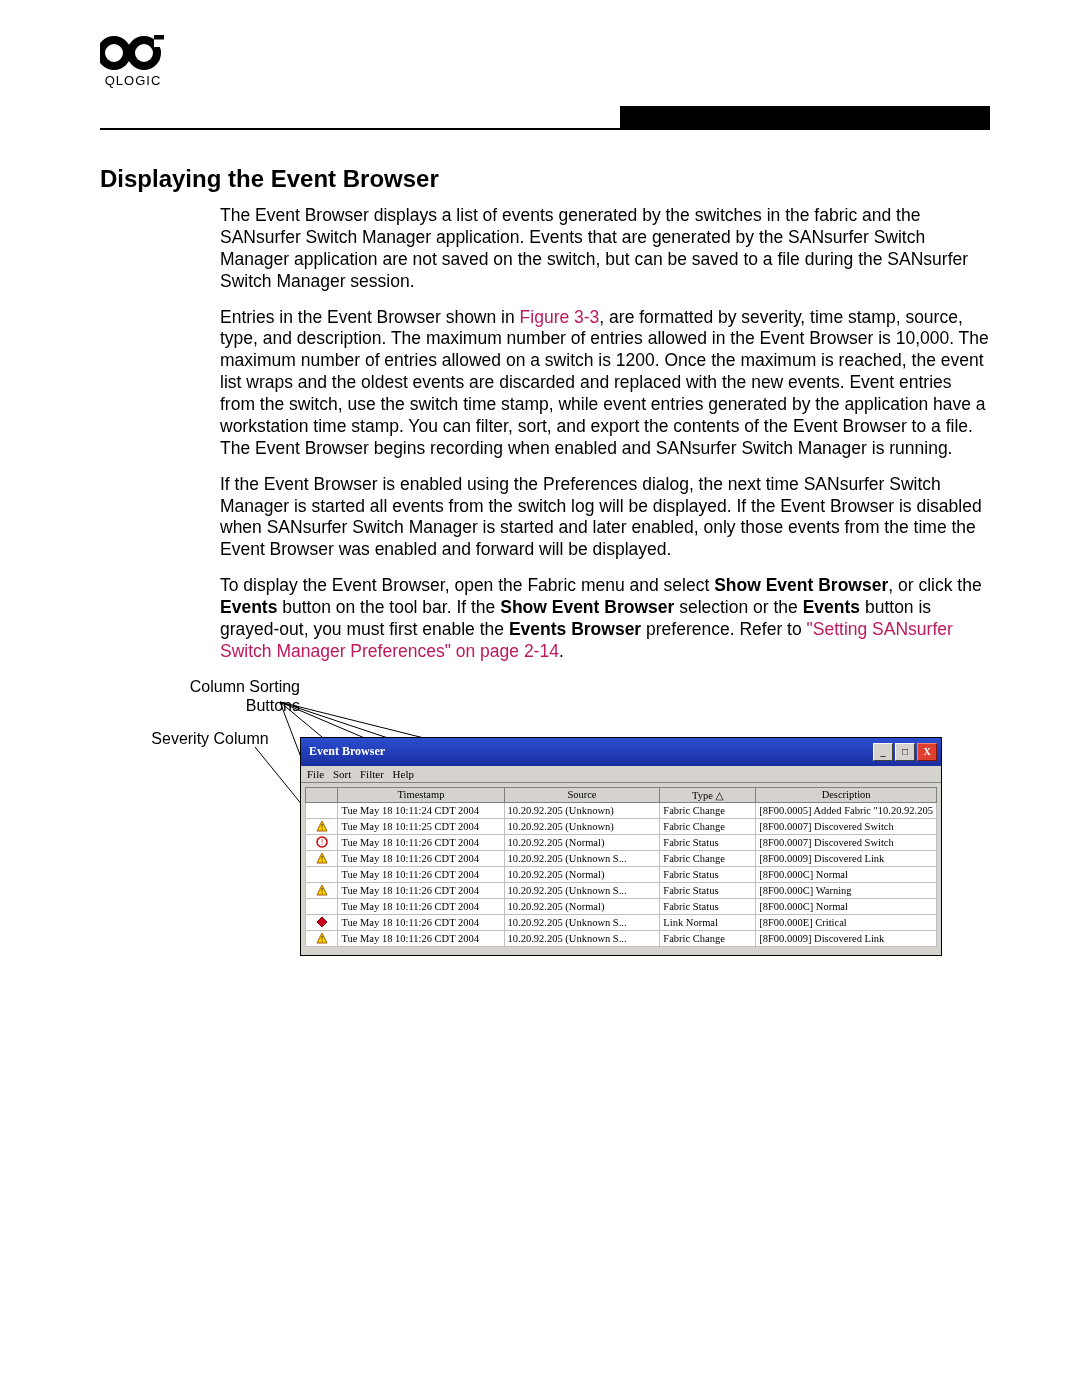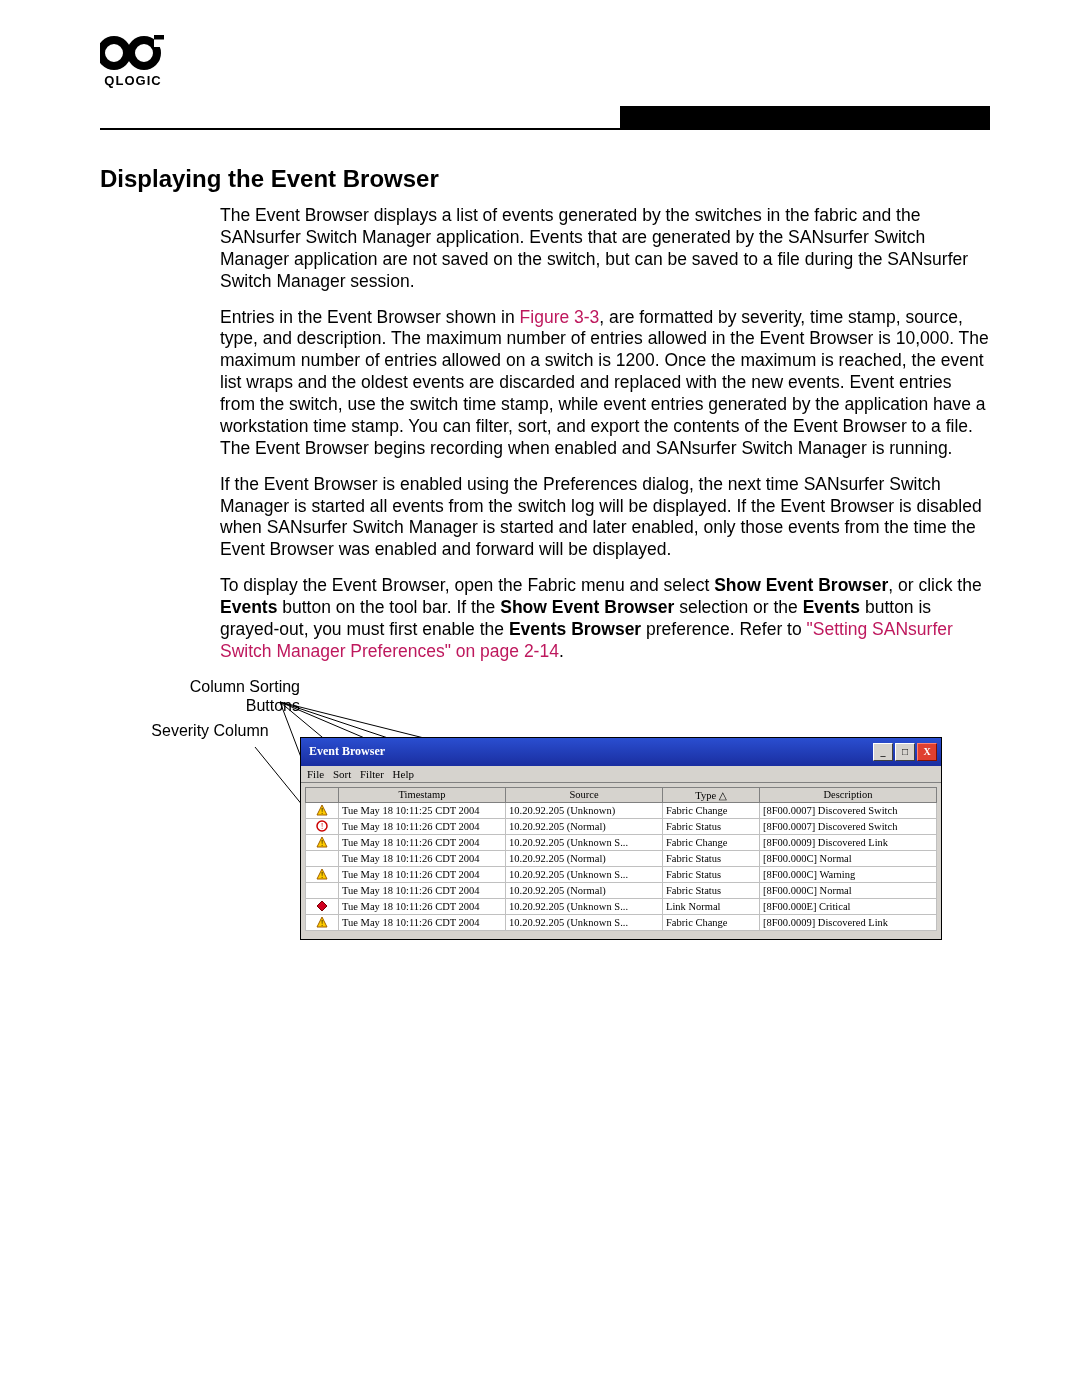--- a/index.html
+++ b/index.html
@@ -15,21 +15,21 @@
   }
   .logo-block {
     position: absolute;
     left: 100px;
     top: 35px;
     text-align: center;
   }
   .logo-block svg { display: block; margin: 0 auto; }
   .logo-text {
     font-size: 13px;
-    font-weight: bold;
+    font-weight: normal;
     letter-spacing: 1px;
     text-align: center;
     margin-top: 2px;
   }
   .header-right {
     position: absolute;
     right: 90px;
     top: 50px;
     text-align: right;
     font-size: 17px;
@@ -78,21 +78,21 @@
     margin-left: 0;
     margin-top: 8px;
     height: 390px;
   }
   .callout {
     position: absolute;
     font-size: 16px;
     line-height: 1.2;
   }
   .callout.sorting { left: 50px; top: 0; width: 150px; text-align: right;}
-  .callout.severity { left: 50px; top: 44px; width:120px; text-align: center;}
+  .callout.severity { left: 50px; top: 52px; width:120px; text-align: center;}
   .lines-svg {
     position: absolute;
     left: 0;
     top: 0;
   }
   .app-window {
     position: absolute;
     left: 200px;
     top: 60px;
     width: 640px;
@@ -224,20 +224,27 @@
               <tr>
                 <th style="width:16px"></th>
                 <th style="width:150px">Timestamp</th>
                 <th style="width:140px">Source</th>
                 <th style="width:80px">Type  △</th>
                 <th>Description</th>
               </tr>
             </thead>
             <tbody id="event-rows">
                 <tr>
+                  <td class="sev"></td>
+                  <td>Tue May 18 10:11:24 CDT 2004</td>
+                  <td>10.20.92.205 (Unknown)</td>
+                  <td>Fabric Change</td>
+                  <td>[8F00.0005] Added Fabric "10.20.92.205</td>
+                </tr>
+                <tr>
                   <td class="sev"><svg class="sev-icon" viewBox="0 0 12 12">
                       <polygon points="6,1 11,11 1,11" fill="#ffcc00" stroke="#a06000"></polygon>
                       <text x="6" y="10" font-size="8" text-anchor="middle" fill="#000">!</text>
                     </svg></td>
                   <td>Tue May 18 10:11:25 CDT 2004</td>
                   <td>10.20.92.205 (Unknown)</td>
                   <td>Fabric Change</td>
                   <td>[8F00.0007] Discovered Switch</td>
                 </tr>
                 <tr>

